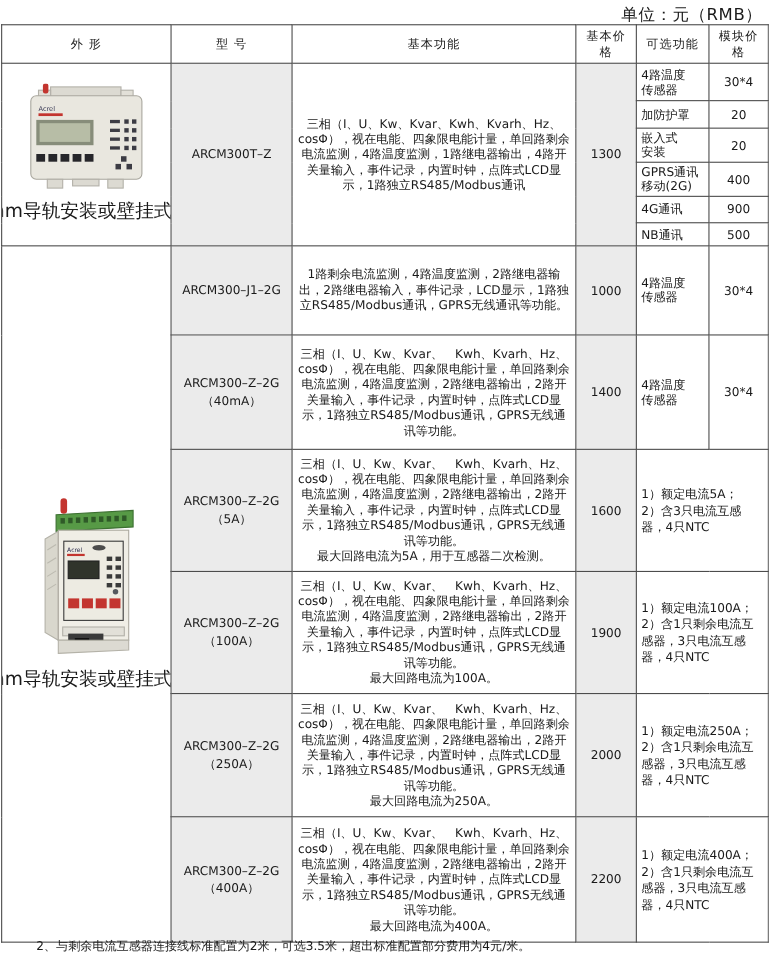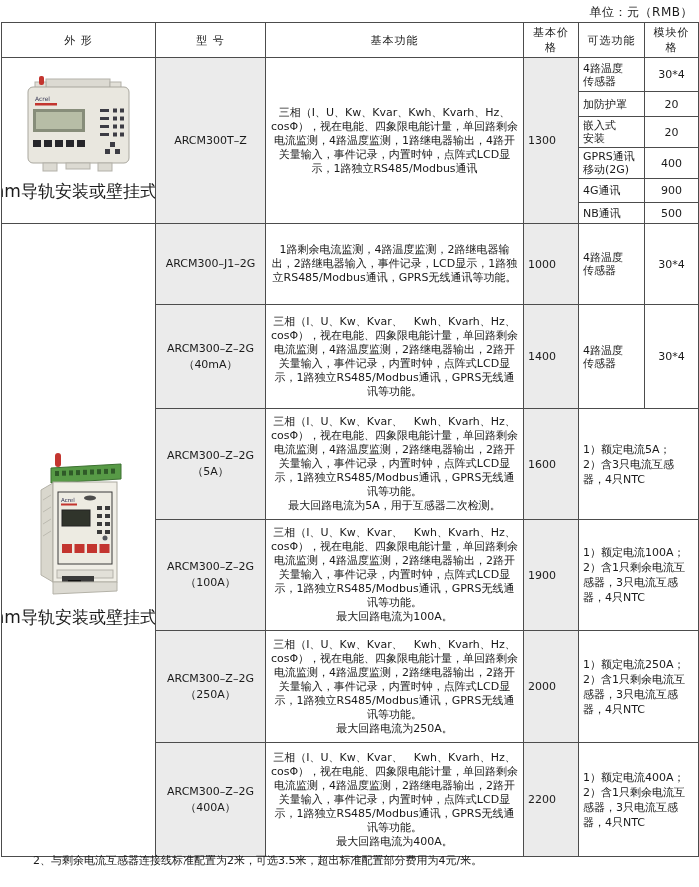--- a/index.html
+++ b/index.html
@@ -6,21 +6,21 @@
   .page{
     position:relative;
     width:699px;height:887px;
     background:#fff;
     font-family:"DejaVu Sans","Liberation Sans",sans-serif;
     color:#1a1a1a;
     overflow:hidden;
   }
   .unit-label{
     position:absolute;top:4px;right:6px;
-    font-size:12px;letter-spacing:.5px;
+    font-size:15px;letter-spacing:.5px;
   }
   table.spec{
     position:absolute;top:22px;left:1px;
     width:697px;
     border-collapse:collapse;
     table-layout:fixed;
   }
   table.spec th, table.spec td{
     border:1px solid #4c4c4c;
     vertical-align:middle;
@@ -30,21 +30,21 @@
     overflow:hidden;
   }
   th.hd{font-size:12px;text-align:center;letter-spacing:1px;background:#fff;}
   .gray{background:#ebebeb;}
   td.model-cell{
     text-align:center;font-size:11.5px;white-space:pre-line;line-height:16px;
   }
   td.func-cell{
     text-align:center;line-height:14px;padding:3px 6px 3px 8px;white-space:pre-line;
   }
-  td.price-cell{text-align:left;font-size:11.5px;margin-top:32px;}
+  td.price-cell{text-align:center;font-size:11.5px;margin-top:32px;}
   td.opt-name{text-align:left;padding-left:5px;line-height:13px;white-space:pre-line;}
   td.opt-price{text-align:center;}
   td.opt-merged{text-align:left;padding-left:6px;line-height:15px;white-space:pre-line;margin-left:20px;}
   td.appearance{padding:0;}
   .appearance-box{
     height:100%;display:flex;flex-direction:column;
     align-items:center;justify-content:center;
   }
   .appearance-box .cap{
     font-size:17px;text-align:center;margin-top:4px;white-space:nowrap;

